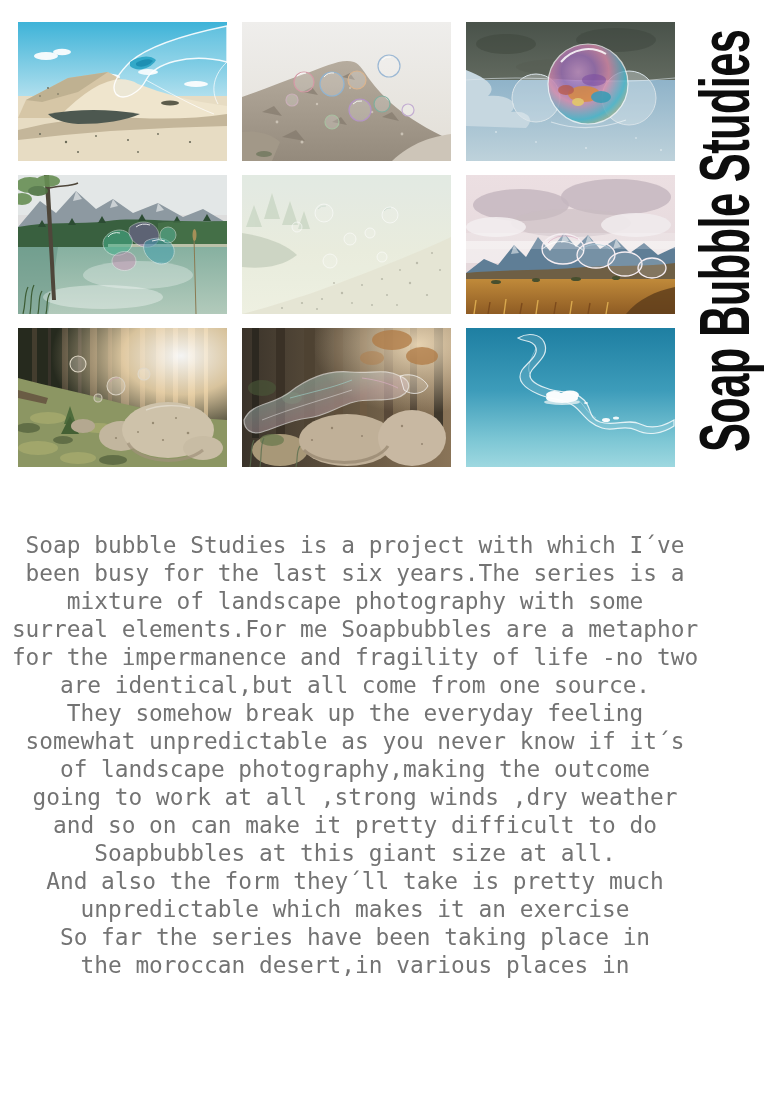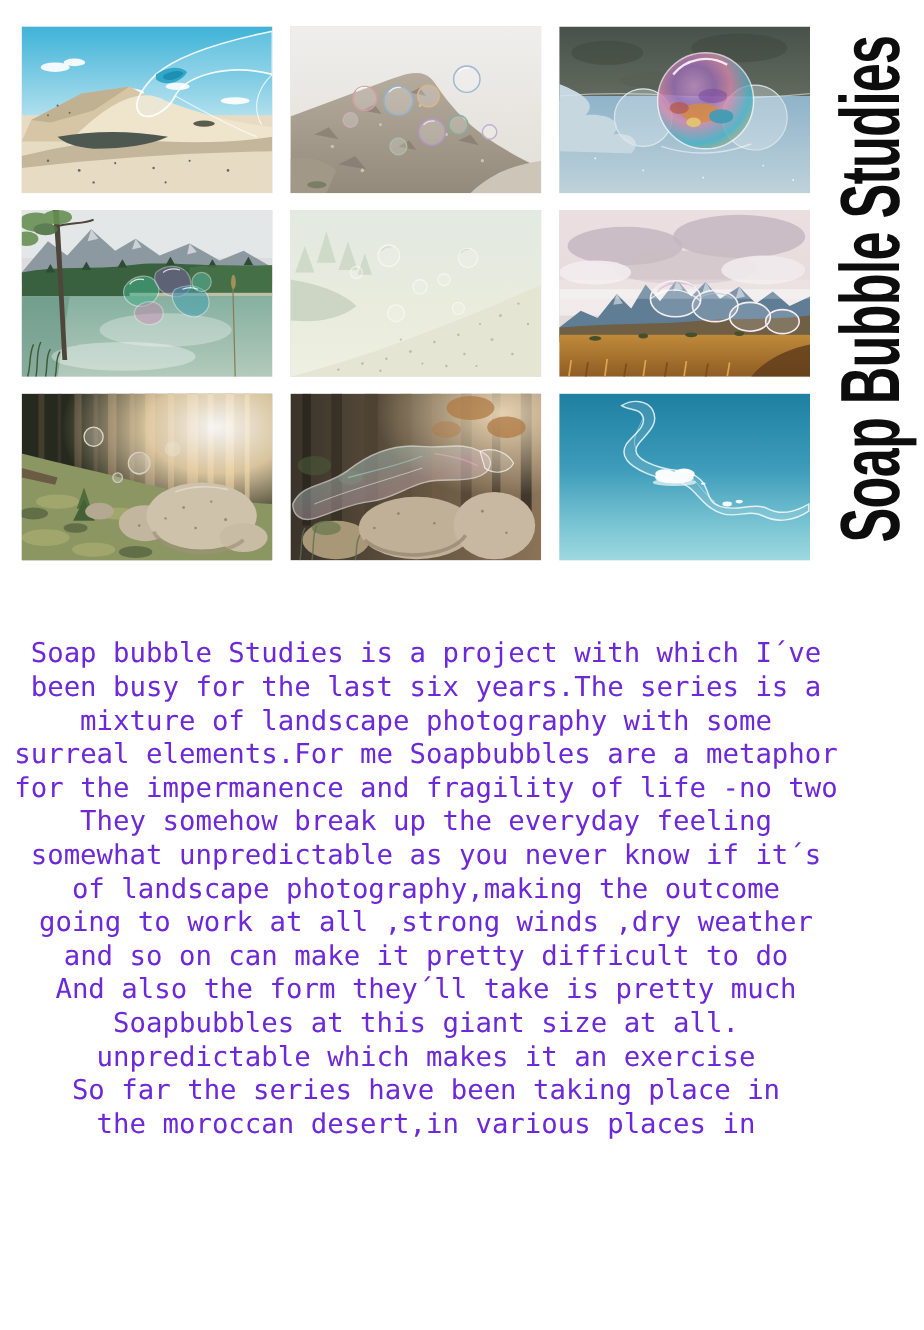--- a/index.html
+++ b/index.html
@@ -29,21 +29,21 @@
     letter-spacing:-1px;
     color:#0d0d0d;
     white-space:nowrap;
     transform-origin:0 0;
     transform:translate(690px,452px) rotate(-90deg) scaleX(0.62);
   }
   
   .description{
     position:absolute;left:0;top:531px;width:710px;
     text-align:center;
-    color:#6d28d9;
+    color:#737373;
   }
   .tline{
     font-size:22.8px;
     line-height:28px;
     height:28px;
     white-space:pre;
   }
 </style>
 </head>
 <body>
@@ -530,25 +530,26 @@
   </section>
 
   <h1 class="vertical-title">Soap Bubble Studies</h1>
 
   <section class="description">
     <div class="tline">Soap bubble Studies is a project with which I´ve</div>
     <div class="tline">been busy for the last six years.The series is a</div>
     <div class="tline">mixture of landscape photography with some</div>
     <div class="tline">surreal elements.For me Soapbubbles are a metaphor</div>
     <div class="tline">for the impermanence and fragility of life -no two</div>
+    <div class="tline">are identical,but all come from one source.</div>
     <div class="tline">They somehow break up the everyday feeling</div>
     <div class="tline">somewhat unpredictable as you never know if it´s</div>
     <div class="tline">of landscape photography,making the outcome</div>
     <div class="tline">going to work at all ,strong winds ,dry weather</div>
     <div class="tline">and so on can make it pretty difficult to do</div>
+    <div class="tline">Soapbubbles at this giant size at all.</div>
     <div class="tline">And also the form they´ll take is pretty much</div>
-    <div class="tline">Soapbubbles at this giant size at all.</div>
     <div class="tline">unpredictable which makes it an exercise</div>
     <div class="tline">So far the series have been taking place in</div>
     <div class="tline">the moroccan desert,in various places in</div>
   </section>
 
 </main>
 
 </body></html>

